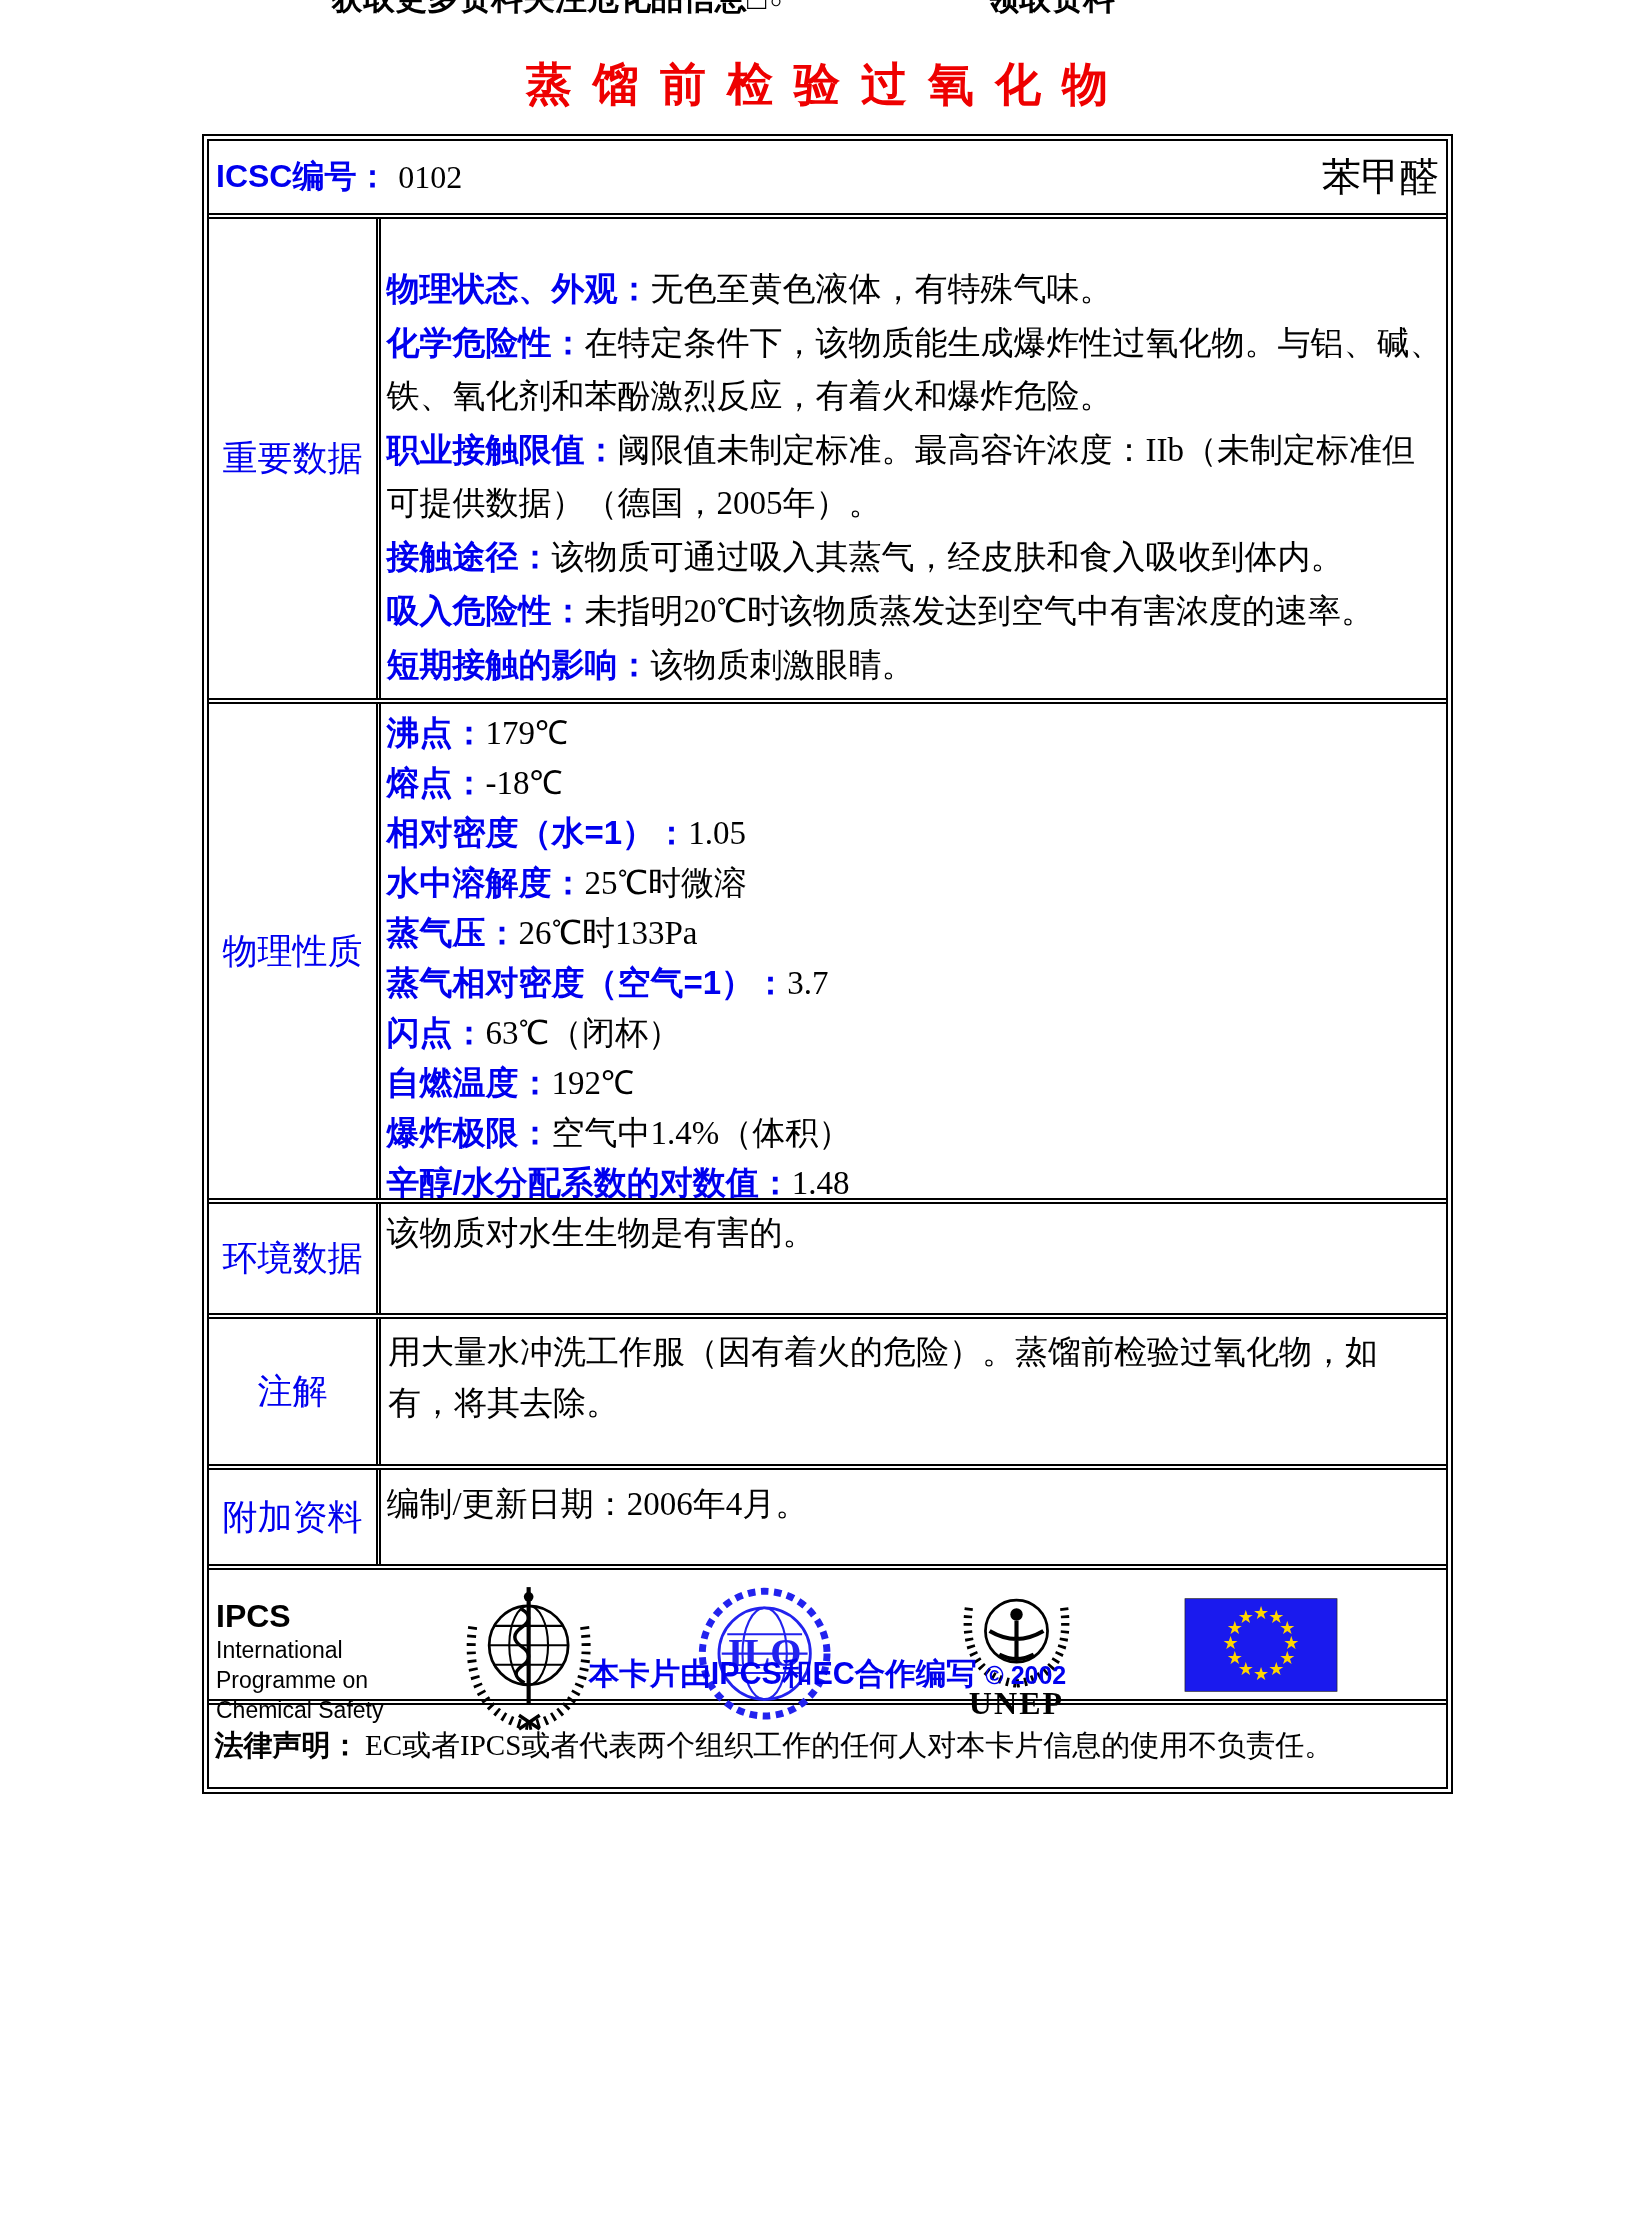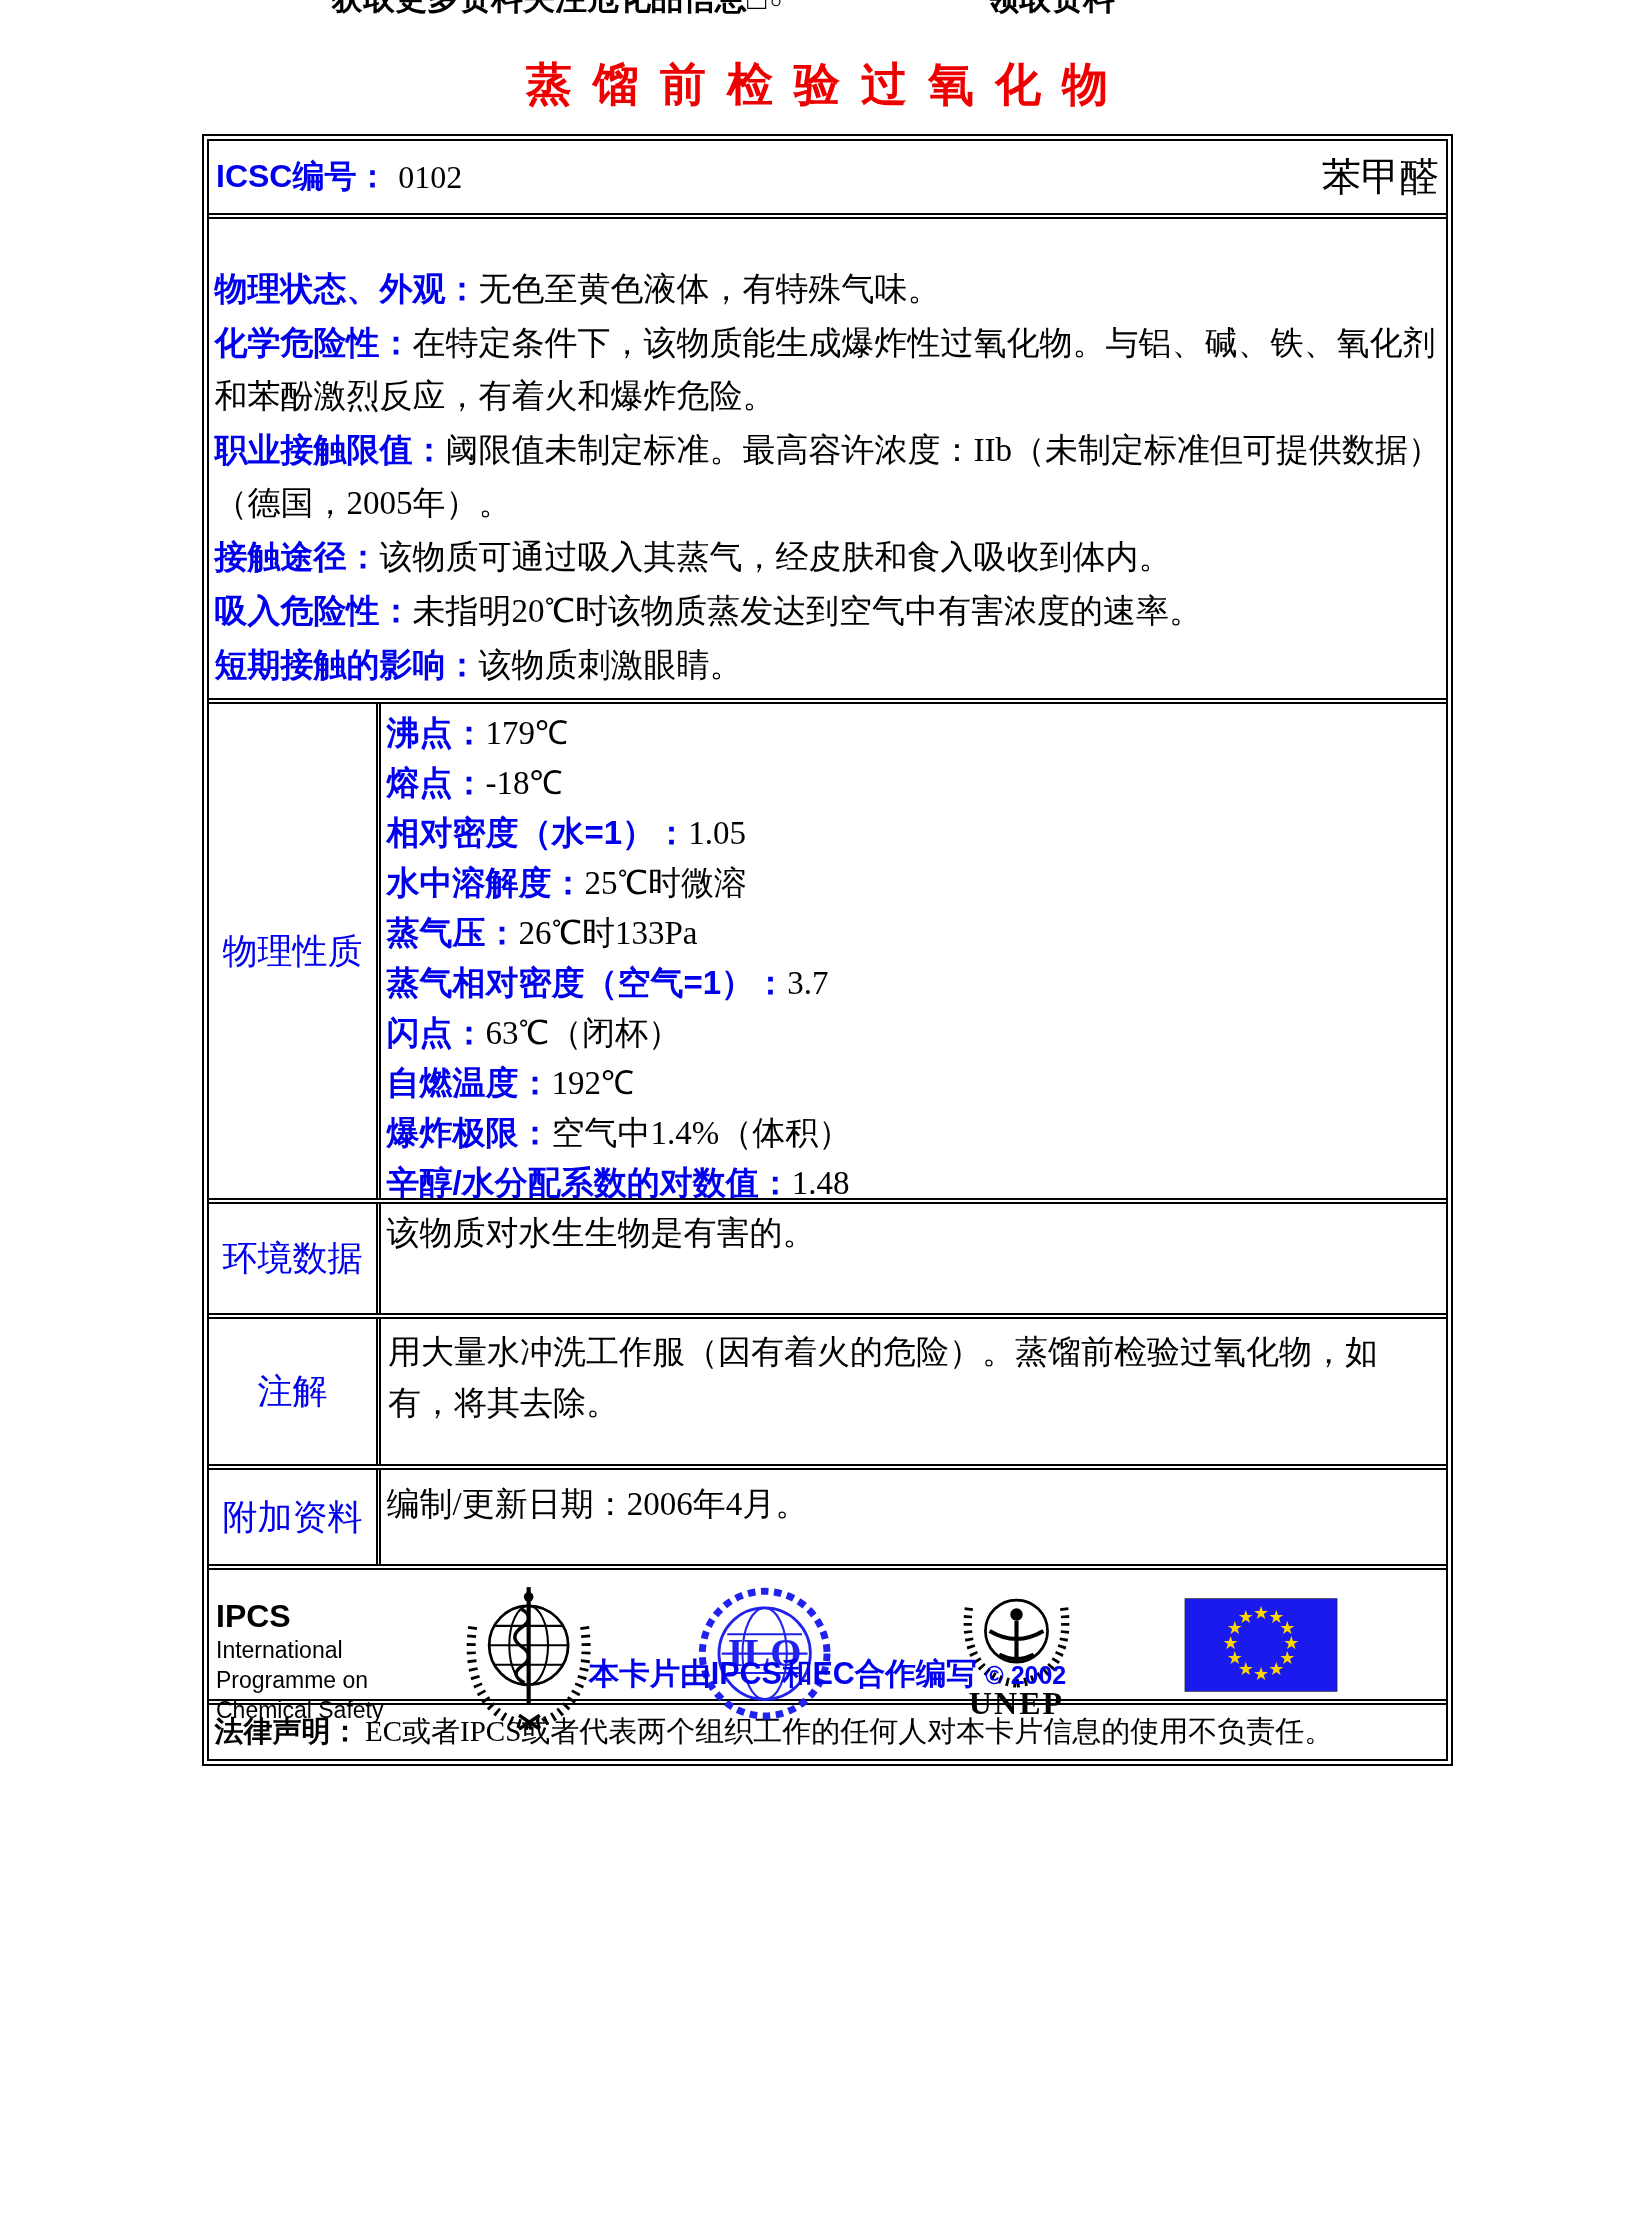--- a/index.html
+++ b/index.html
@@ -56,21 +56,21 @@
   .logo-ilo{left:485px;top:5.5px;}
   .unep-block{left:735px;top:9.7px;text-align:center;width:145px;position:absolute;}
   .unep-text{font-family:"Liberation Serif",serif;font-weight:bold;font-size:32px;
              letter-spacing:2.1px;line-height:33px;margin-top:-4.2px;}
   .logo-eu{left:975px;top:28px;}
   .caption{position:absolute;left:0;right:0;bottom:4.2px;text-align:center;
            font-family:"Liberation Sans",sans-serif;font-weight:bold;
            font-size:30.5px;color:#0000ee;}
   .caption .copy{font-size:25px;font-weight:bold;}
   
-  .row-legal{height:60px;display:flex;align-items:center;padding-left:5.5px;font-size:29px;}
+  .row-legal{height:88px;display:flex;align-items:center;padding-left:5.5px;font-size:29px;}
   .legal-label{font-family:"Liberation Sans",sans-serif;font-weight:bold;color:#000;}
   .legal-text{font-family:"Liberation Serif",serif;margin-left:5.5px;}
 </style>
 </head>
 <body>
 
 <div class="page">
 
   <div class="clip-top clip-left">获取更多资料关注危化品信息□♂</div>
   <div class="clip-top clip-right">领取资料</div>
@@ -79,20 +79,21 @@
 
   <div class="card">
 
     <div class="row header-row">
       <span class="hlabel">ICSC编号：</span>
       <span class="hvalue">0102</span>
       <span class="hname">苯甲醛</span>
     </div>
 
     <div class="row row-important">
+      <div class="cell-label">重要数据</div>
       <div class="cell-content">
         <p class="line"><span class="blab">物理状态、外观：</span><span class="btxt">无色至黄色液体，有特殊气味。</span></p>
         <p class="line"><span class="blab">化学危险性：</span><span class="btxt">在特定条件下，该物质能生成爆炸性过氧化物。与铝、碱、铁、氧化剂和苯酚激烈反应，有着火和爆炸危险。</span></p>
         <p class="line"><span class="blab">职业接触限值：</span><span class="btxt">阈限值未制定标准。最高容许浓度：IIb（未制定标准但可提供数据）（德国，2005年）。</span></p>
         <p class="line"><span class="blab">接触途径：</span><span class="btxt">该物质可通过吸入其蒸气，经皮肤和食入吸收到体内。</span></p>
         <p class="line"><span class="blab">吸入危险性：</span><span class="btxt">未指明20℃时该物质蒸发达到空气中有害浓度的速率。</span></p>
         <p class="line"><span class="blab">短期接触的影响：</span><span class="btxt">该物质刺激眼睛。</span></p>
       </div>
     </div>
 

